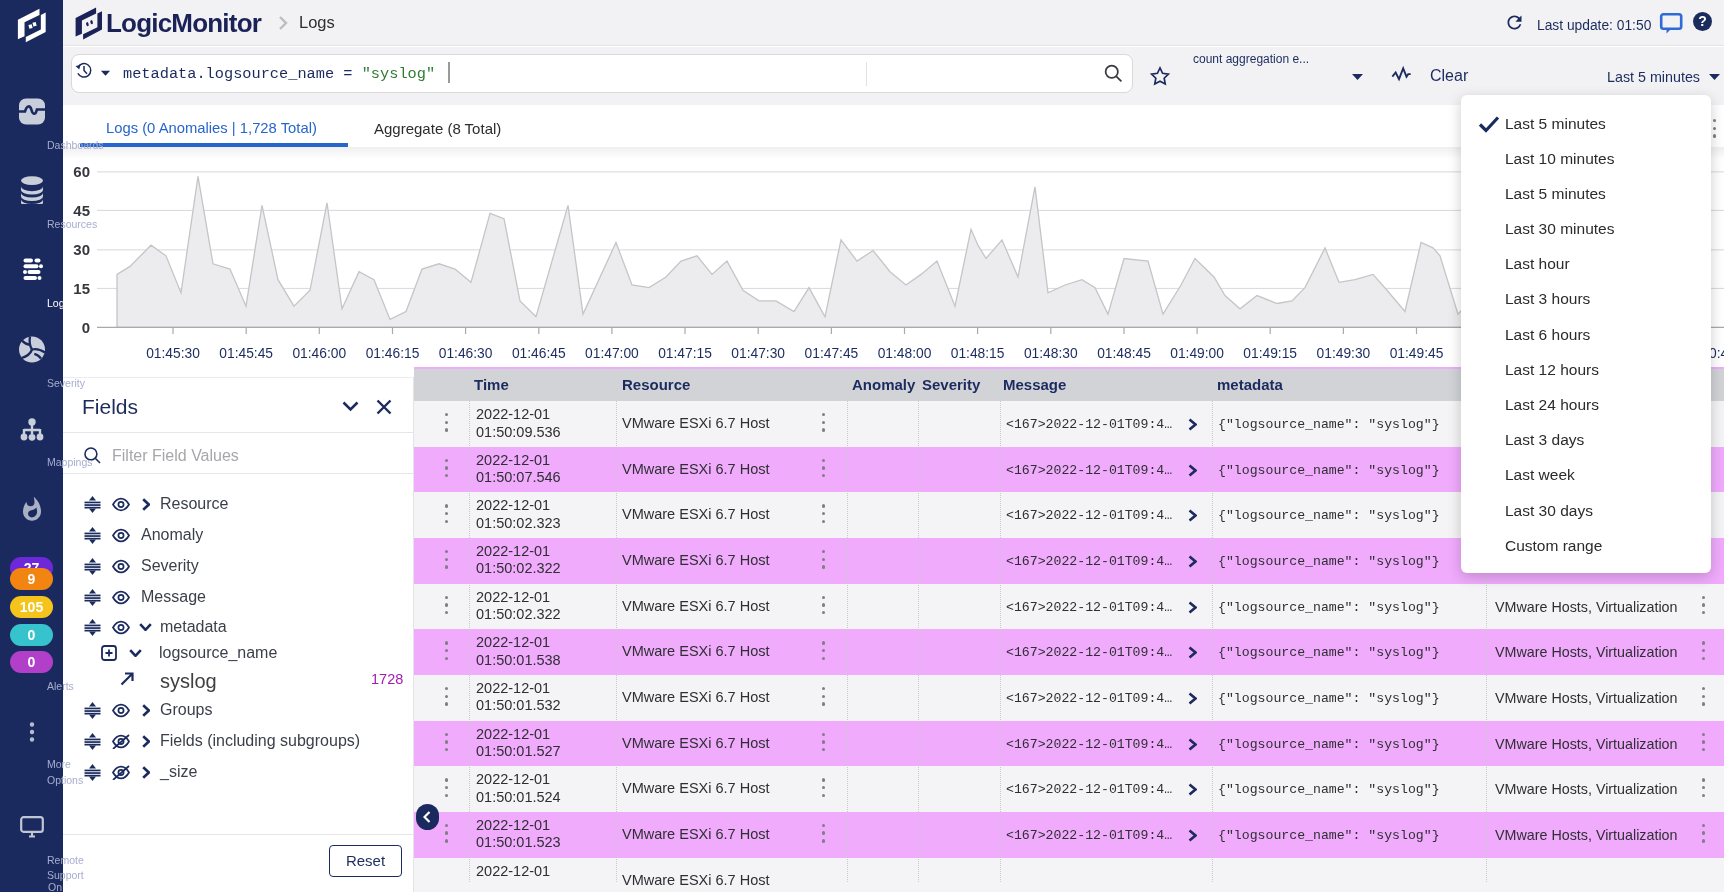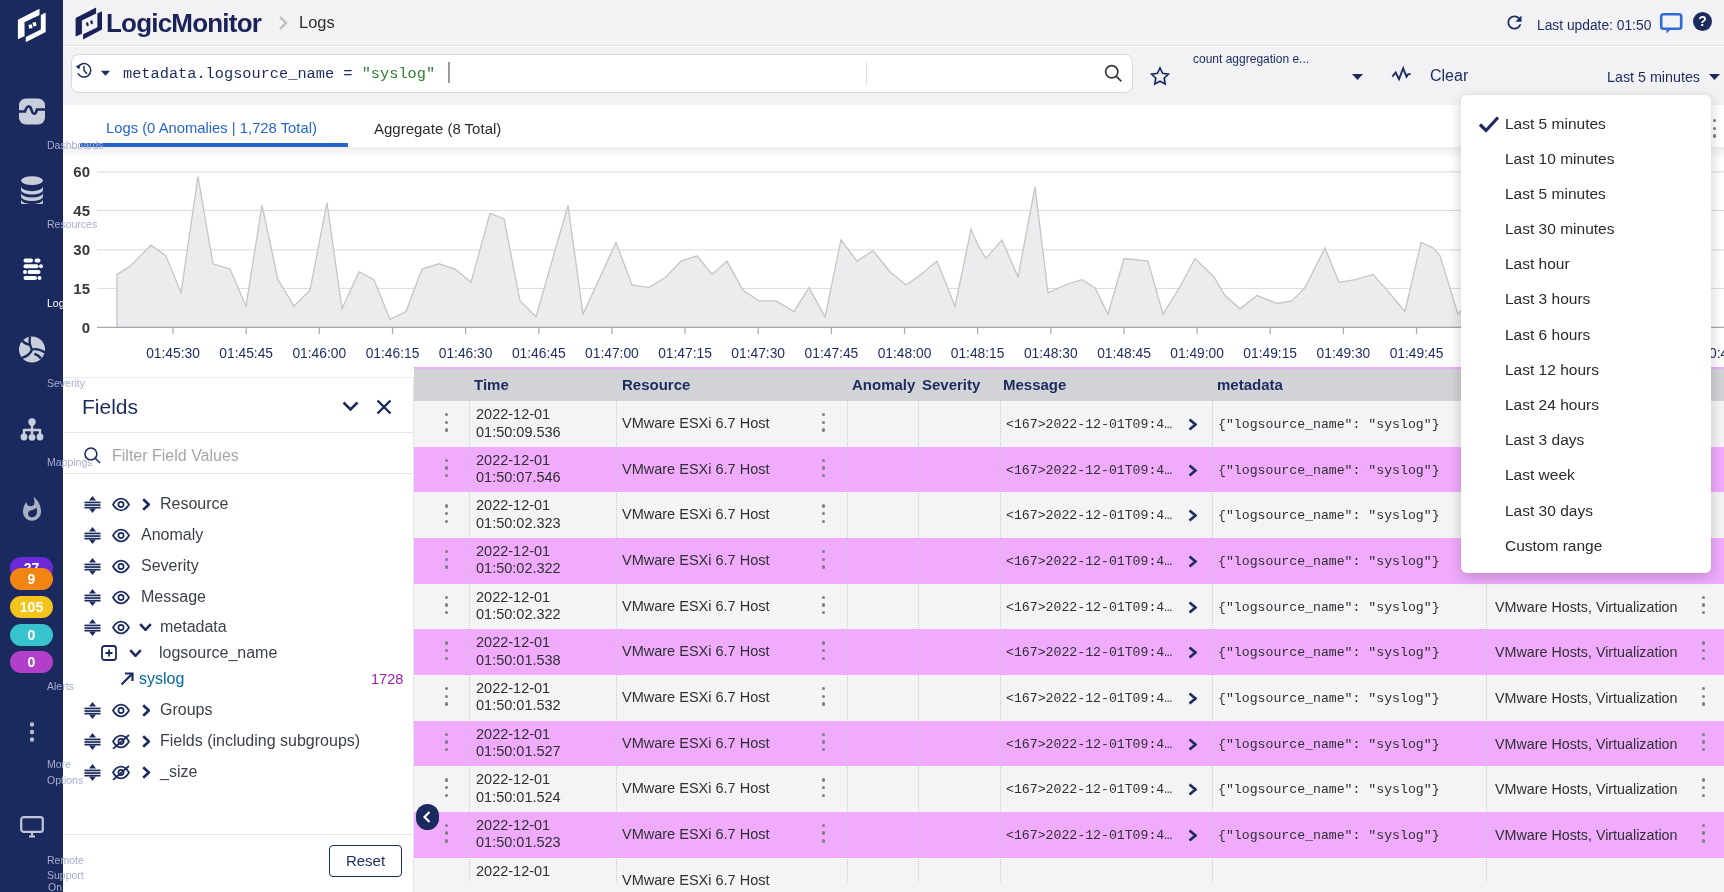--- a/index.html
+++ b/index.html
@@ -402,21 +402,21 @@
         <rect x="1" y="1" width="14" height="14" rx="2.5" fill="none" stroke="#1B2B5E" stroke-width="1.8"></rect>
         <path d="M8 4.5 v7 M4.5 8 h7" stroke="#1B2B5E" stroke-width="1.8"></path>
       </svg>
   <svg class="abs" style="left:66px; top:271px" width="13" height="8" viewBox="0 0 13 8">
         <path d="M1.2 1.2 L6.5 6.8 L11.8 1.2" stroke="#1B2B5E" stroke-width="2.6" fill="none"></path>
       </svg>
   <div class="abs" style="left:96px; top:266px; font-size:16px; color:#3A3F4A">logsource_name</div>
   <svg class="abs" style="left:56px; top:293px" width="16" height="16" viewBox="0 0 16 16">
         <path d="M2.5 13.5 L13 3 M6 2.5 h7.5 v7.5" stroke="#1B2B5E" stroke-width="2.2" fill="none"></path>
       </svg>
-  <div class="abs" style="left:76px; top:292px; font-size:16px; color:#0369a1">syslog</div>
+  <div class="abs" style="left:97px; top:292px; font-size:20px; color:#404040">syslog</div>
   <div class="abs" style="left:308px; top:293px; font-size:14.5px; color:#a21caf">1728</div>
   <div class="abs" style="left:0; top:456px; width:350px; height:1px; background:#E6E6E8"></div>
   <div class="abs" style="left:266px; top:467px; width:73px; height:32px; border:1.5px solid #1B2B5E; border-radius:4px; color:#1B2B5E; font-size:15px; text-align:center; line-height:29px;">Reset</div>
 </div>
 <div class="abs" style="left:416px; top:804px; width:23px; height:26px; background:#1B2A5E; border-radius:12px; z-index:7">
   <svg class="abs" style="left:7px; top:7px" width="8" height="12" viewBox="0 0 8 12">
     <path d="M6.5 1 L1.5 6 L6.5 11" stroke="#fff" stroke-width="2.2" fill="none"></path>
   </svg>
 </div>
 

